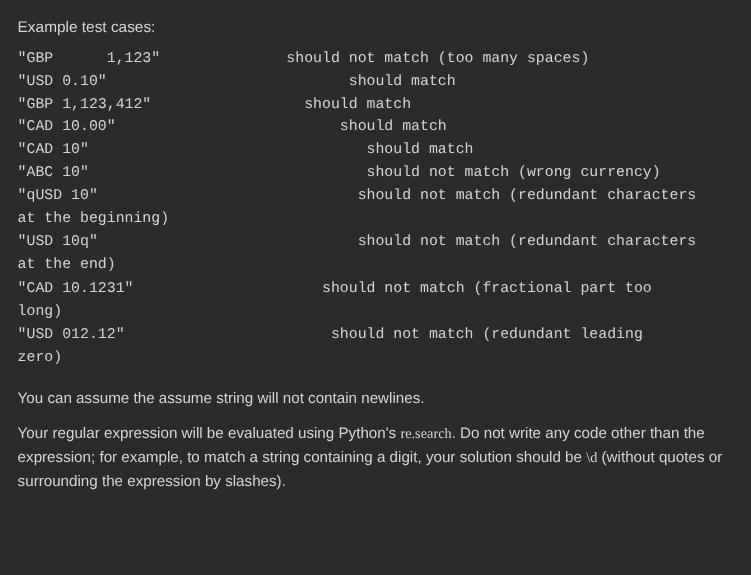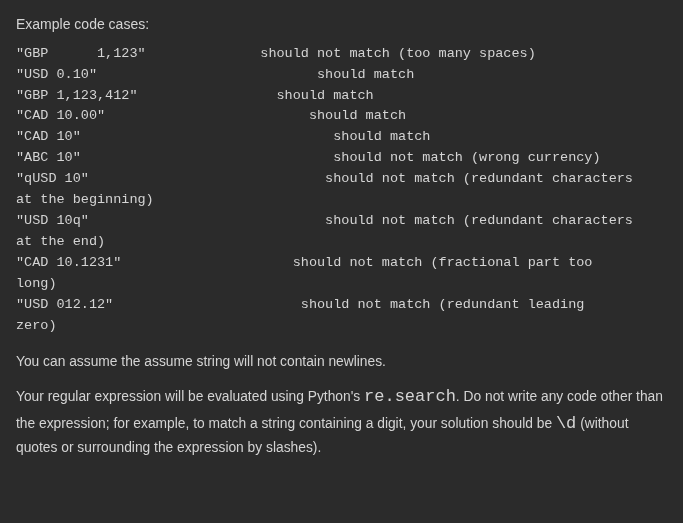--- a/index.html
+++ b/index.html
@@ -44,29 +44,29 @@
       color: #d4d4d4;
       line-height: 1.6;
       margin-top: 8px;
     }
 
     .note-block p {
       margin-bottom: 10px;
     }
 
     code {
-      font-family: Liberation Mono, monospace;
-      font-size: 17px;
+      font-family: Liberation Serif, serif;
+      font-size: 13px;
       margin-top: 11px;
     }
   </style>
 </head>
 <body>
 
-<div class="heading">Example code cases:</div>
+<div class="heading">Example test cases:</div>
 
 <div class="test-cases-block">
   <span class="test-row"><span style="display:inline-block;min-width:220px;">"GBP      1,123"</span>   should not match (too many spaces)</span>
   <span class="test-row"><span style="display:inline-block;min-width:220px;">"USD 0.10"</span>          should match</span>
   <span class="test-row"><span style="display:inline-block;min-width:220px;">"GBP 1,123,412"</span>     should match</span>
   <span class="test-row"><span style="display:inline-block;min-width:220px;">"CAD 10.00"</span>         should match</span>
   <span class="test-row"><span style="display:inline-block;min-width:220px;">"CAD 10"</span>            should match</span>
   <span class="test-row"><span style="display:inline-block;min-width:220px;">"ABC 10"</span>            should not match (wrong currency)</span>
   <span class="test-row"><span style="display:inline-block;min-width:220px;">"qUSD 10"</span>           should not match (redundant characters
 at the beginning)</span>

